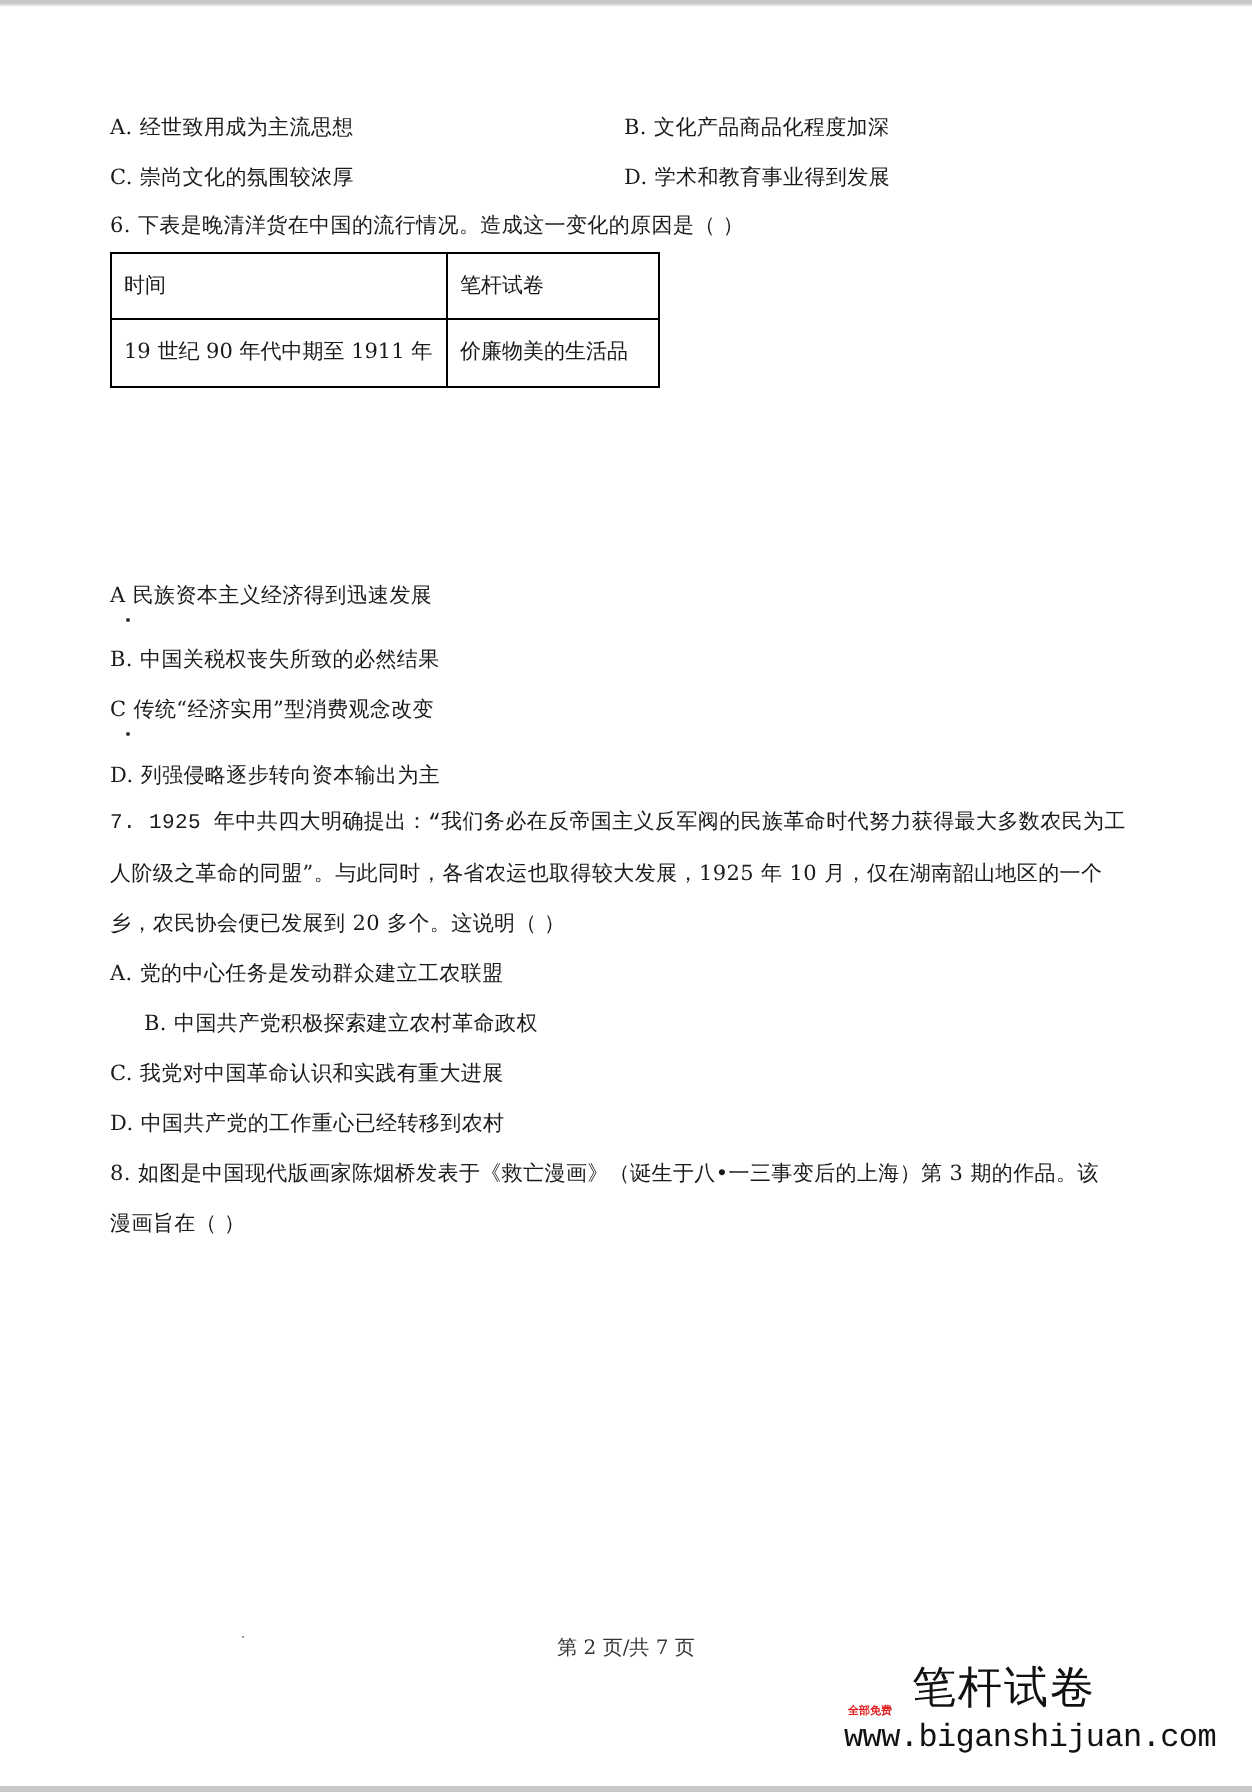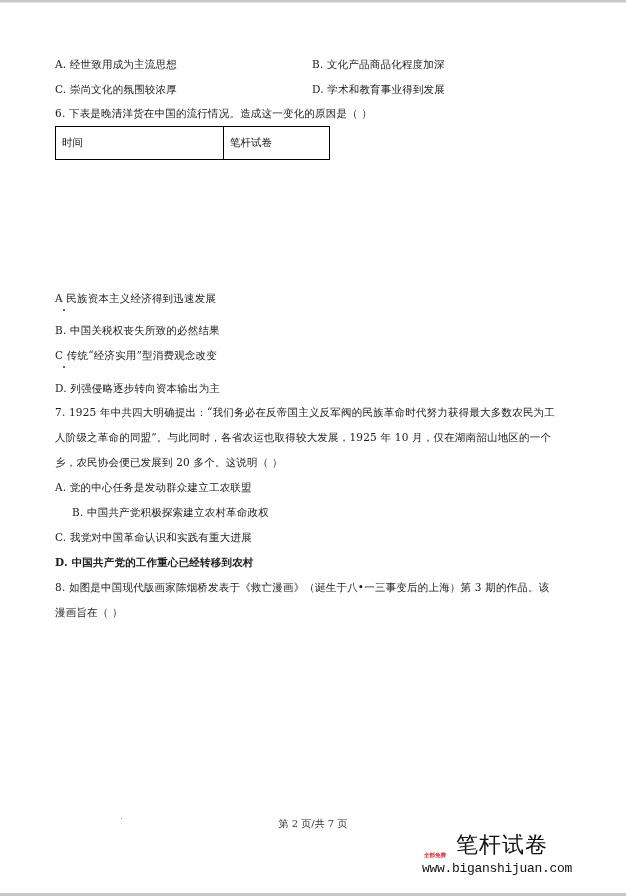--- a/index.html
+++ b/index.html
@@ -55,59 +55,63 @@
     .brand-title {
       position: absolute; left: 36px; top: 0; font-family: "DejaVu Sans", sans-serif;
       font-size: 22px; font-weight: normal; color: #111; letter-spacing: 1px; line-height: 30px;
     }
     .brand-free {
       position: absolute; left: 4px; top: 22px; font-size: 5.5px; color: #e02020;
       font-family: "DejaVu Sans", sans-serif; font-weight: bold;
     }
     .brand-url {
       position: absolute; left: 2px; top: 31px; font-family: "Liberation Mono", "DejaVu Sans Mono", monospace;
-      font-size: 13px; color: #111; letter-spacing: -0.3px; line-height: 16px;
+      font-size: 16px; color: #111; letter-spacing: -0.3px; line-height: 16px;
     }
   </style>
 </head>
 <body>
 
 <div class="top-border"></div>
 
 <div class="line" style="top:57px;">A. 经世致用成为主流思想</div>
 <div class="line opt-right" style="top:57px;text-align:right;">B. 文化产品商品化程度加深</div>
 <div class="line" style="top:82px;">C. 崇尚文化的氛围较浓厚</div>
 <div class="line opt-right" style="top:82px;">D. 学术和教育事业得到发展</div>
 
 <div class="line" style="top:106px;">6. 下表是晚清洋货在中国的流行情况。造成这一变化的原因是（     ）</div>
 
 <table class="goods">
   <tbody>
       <tr>
     <td class="c1">时间</td>
     <td class="c2">笔杆试卷</td>
   </tr>
+  <tr>
+    <td class="c1">19 世纪 90 年代中期至 1911 年</td>
+    <td class="c2">价廉物美的生活品</td>
+  </tr>
 </tbody>
   </table>
 
 <div class="line" style="top:291px;">A  民族资本主义经济得到迅速发展</div>
 <div class="dot-mark" style="left:63px; top:309px;"></div>
 <div class="line" style="top:323px;">B. 中国关税权丧失所致的必然结果</div>
 <div class="line" style="top:348px;">C  传统“经济实用”型消费观念改变</div>
 <div class="dot-mark" style="left:63px; top:366px;"></div>
 <div class="line" style="top:381px;">D. 列强侵略逐步转向资本输出为主</div>
 
-<div class="line" style="top:405px;">7. 1925 年中共四大明确提出：“我们务必在反帝国主义反军阀的民族革命时代努力获得最大多数农民为工</div>
+<div class="line" style="top:405px;font-family:Liberation Mono, monospace;">7. 1925 年中共四大明确提出：“我们务必在反帝国主义反军阀的民族革命时代努力获得最大多数农民为工</div>
 <div class="line" style="top:430px;">人阶级之革命的同盟”。与此同时，各省农运也取得较大发展，1925 年 10 月，仅在湖南韶山地区的一个</div>
 <div class="line" style="top:455px;">乡，农民协会便已发展到 20 多个。这说明（     ）</div>
 
 <div class="line" style="top:480px;">A. 党的中心任务是发动群众建立工农联盟</div>
 <div class="line" style="top:505px;margin-left:17px;">B. 中国共产党积极探索建立农村革命政权</div>
 <div class="line" style="top:530px;">C. 我党对中国革命认识和实践有重大进展</div>
-<div class="line" style="top:555px;font-weight:bold;">D. 中国共产党的工作重心已经转移到农村</div>
+<div class="line" style="top:555px;">D. 中国共产党的工作重心已经转移到农村</div>
 
 <div class="line" style="top:580px;">8. 如图是中国现代版画家陈烟桥发表于《救亡漫画》（诞生于八•一三事变后的上海）第 3 期的作品。该</div>
 <div class="line" style="top:605px;">漫画旨在（     ）</div>
 
 <div class="stray-dot"></div>
 <div class="footer-page">第 2 页/共 7 页</div>
 
 <div class="brand">
   <div class="brand-title">笔杆试卷</div>
   <div class="brand-free">全部免费</div>

